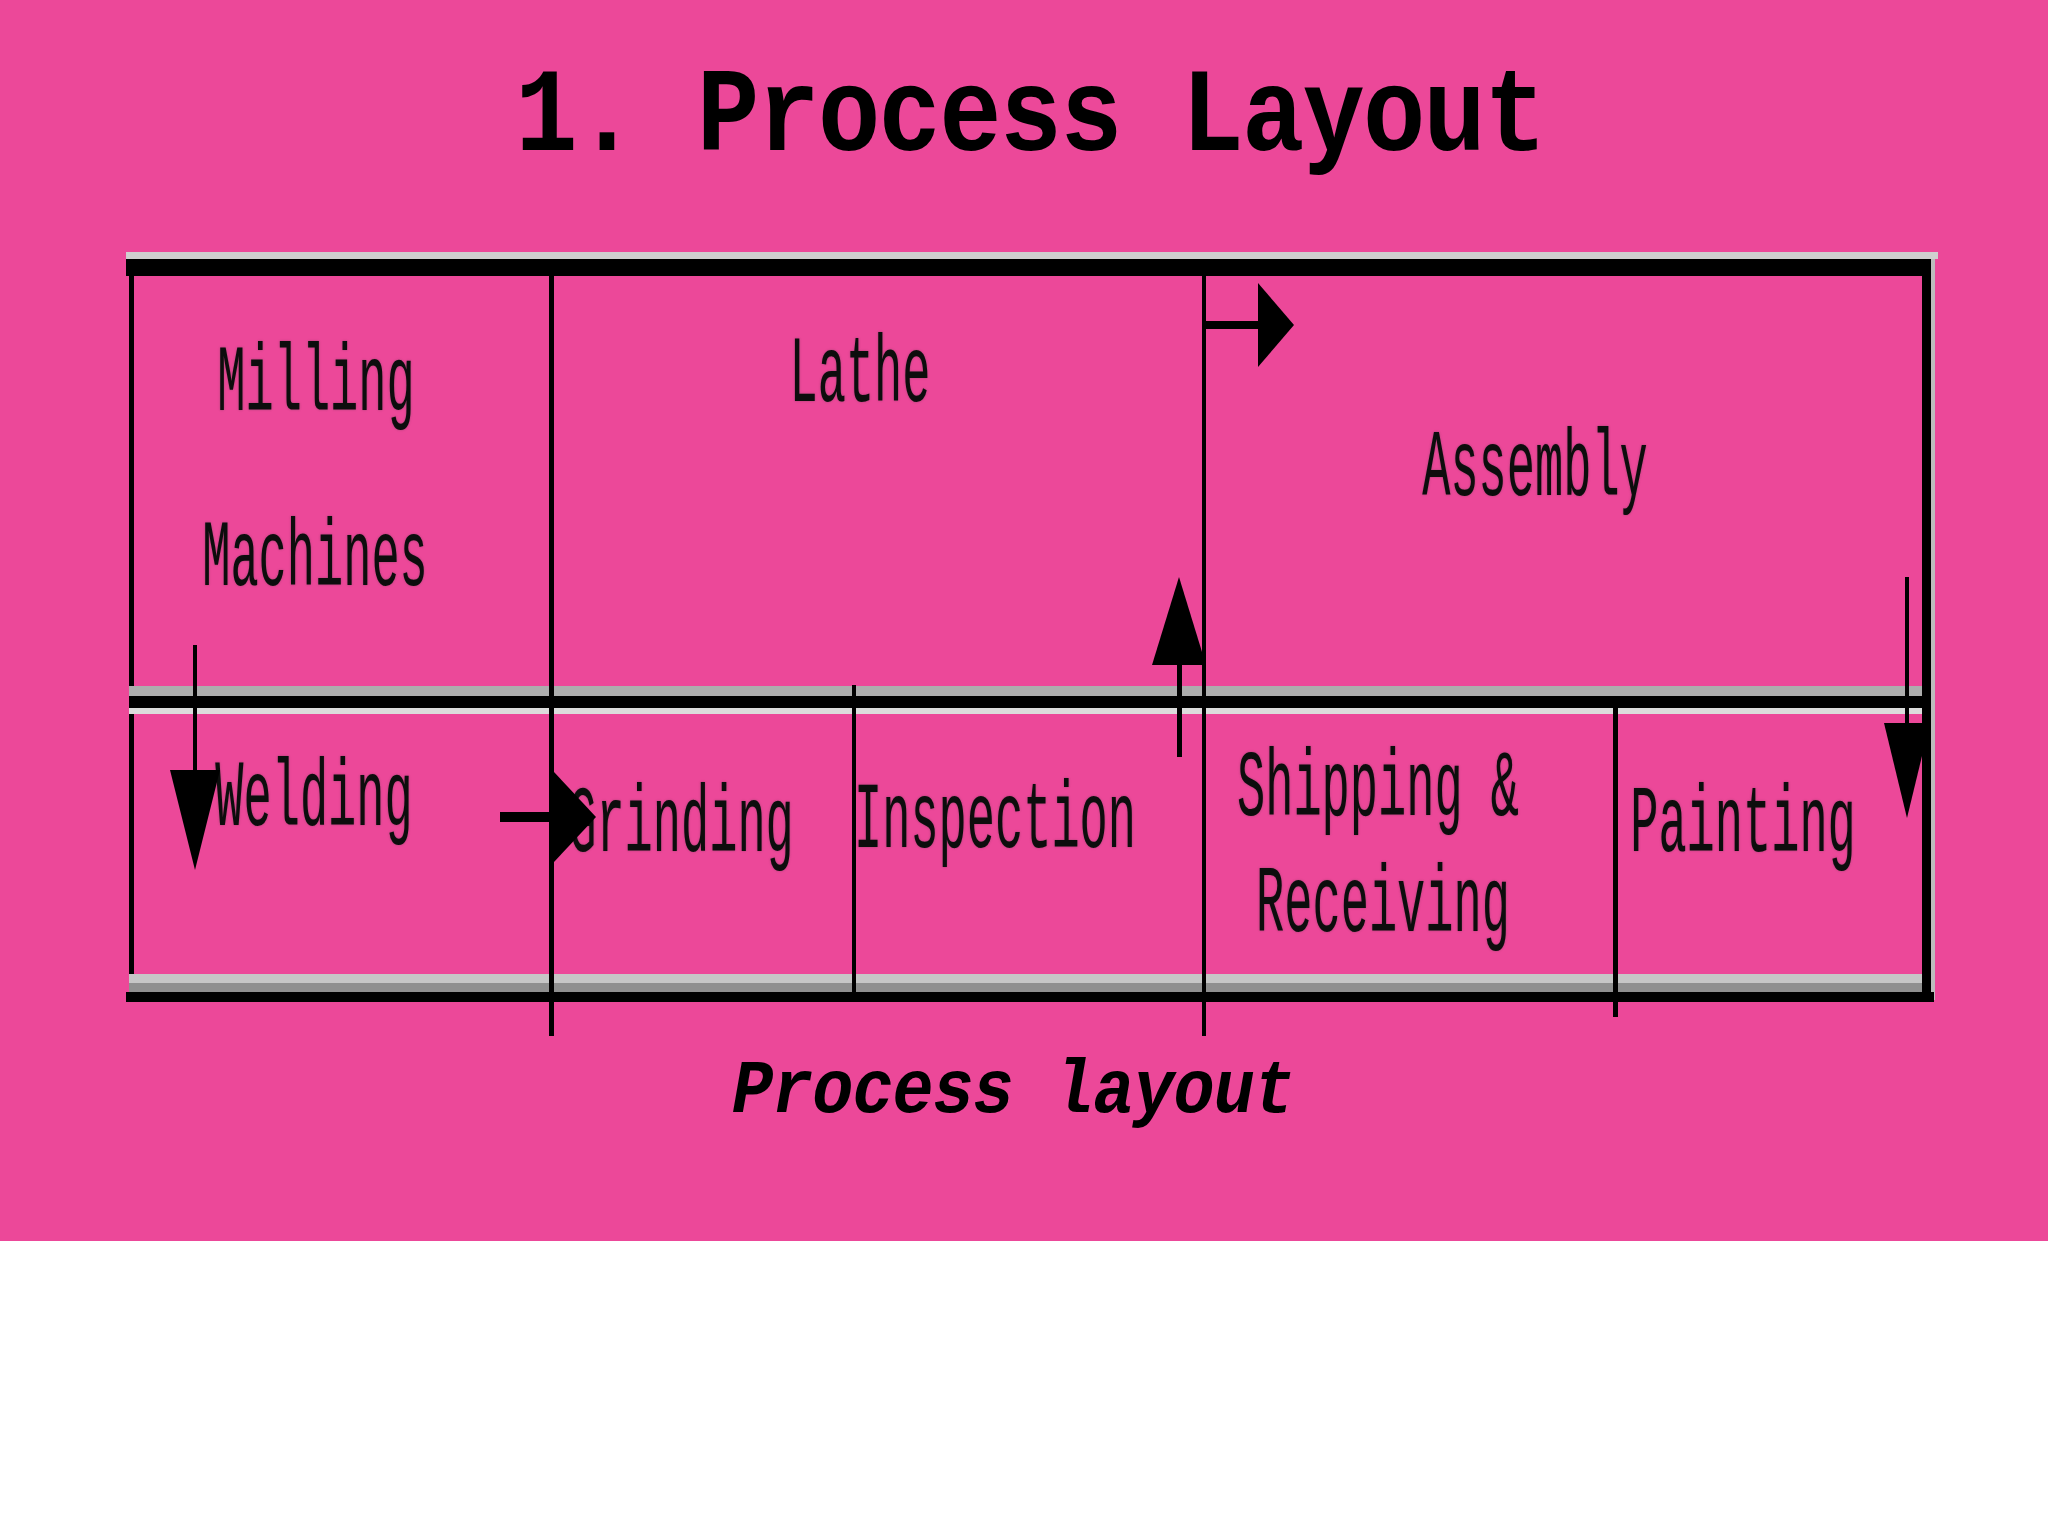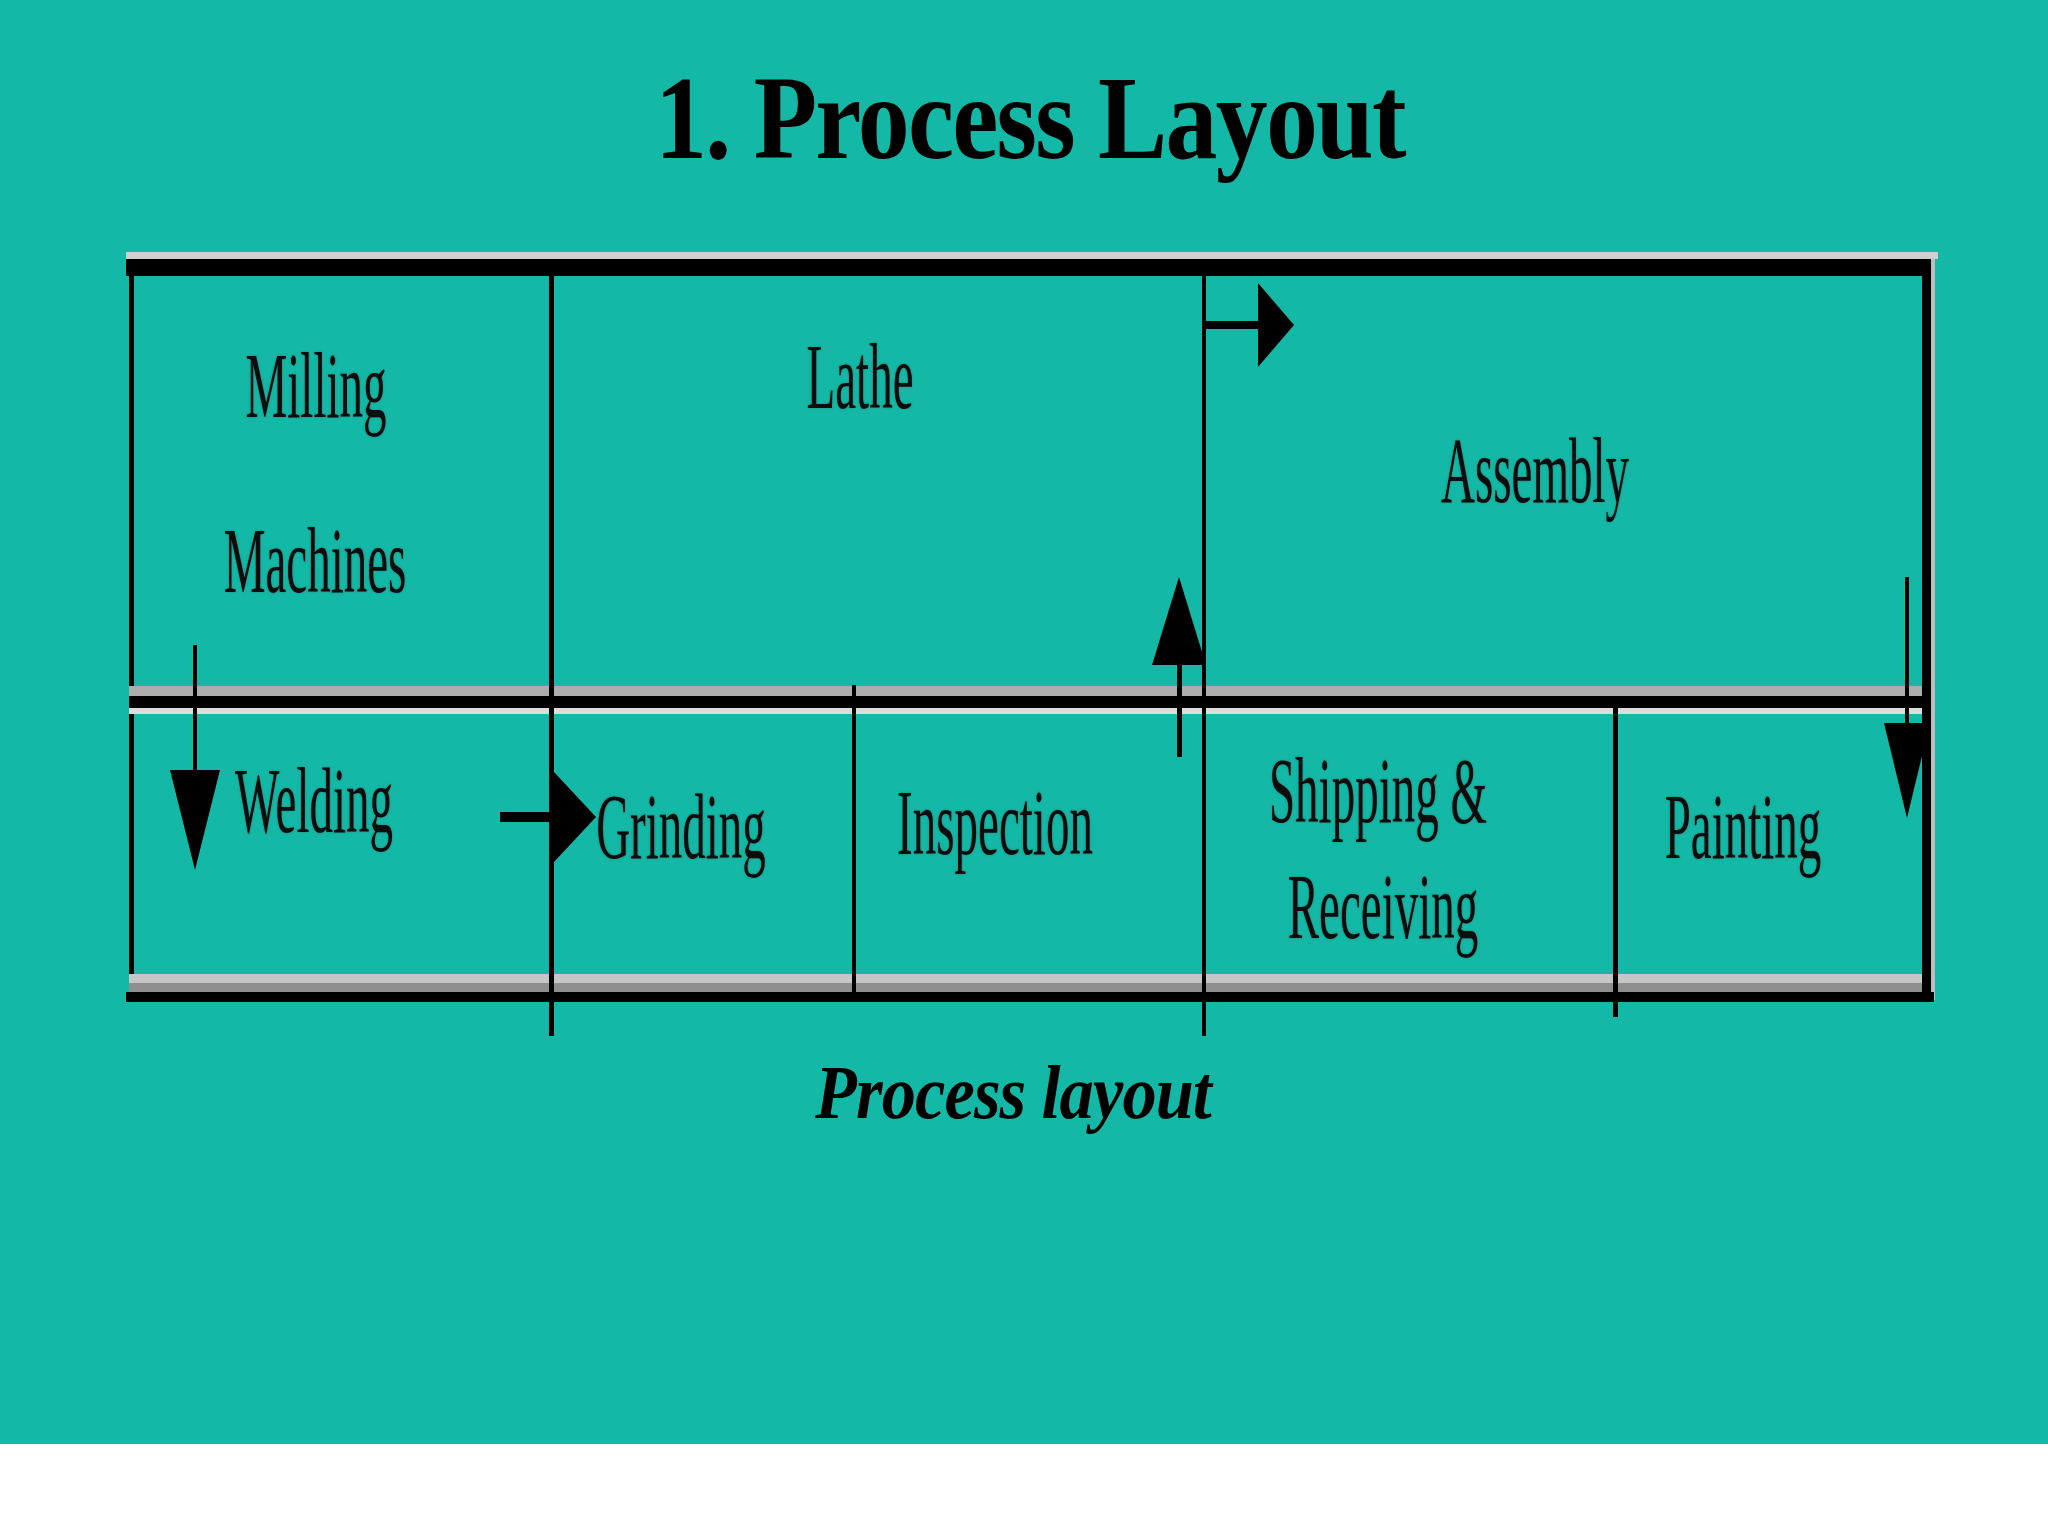--- a/index.html
+++ b/index.html
@@ -1,17 +1,17 @@
 <!DOCTYPE html>
 <html><head>
 <meta charset="utf-8">
 <style>
   html,body{margin:0;padding:0;background:#ffffff;}
-  .stage{position:relative;width:2048px;height:1444px;background:#14b8a6;overflow:hidden;
-         font-family:Liberation Serif, serif;}
+  .stage{position:relative;width:2048px;height:1241px;background:#ec4899;overflow:hidden;
+         font-family:Liberation Mono, monospace;}
 
   
   .slide-title{position:absolute;left:1030px;top:60px;transform:translateX(-50%) scaleX(0.88);
     transform-origin:center top;font-size:118px;line-height:1;font-weight:700;color:#000;
     letter-spacing:-2px;white-space:nowrap;}
   .slide-caption{position:absolute;left:1013px;top:1092px;transform:translate(-50%,-50%) scaleX(0.9);
     font-size:76px;font-weight:700;font-style:italic;color:#000;white-space:nowrap;letter-spacing:-1px;}
 
   
   .ln{position:absolute;}

